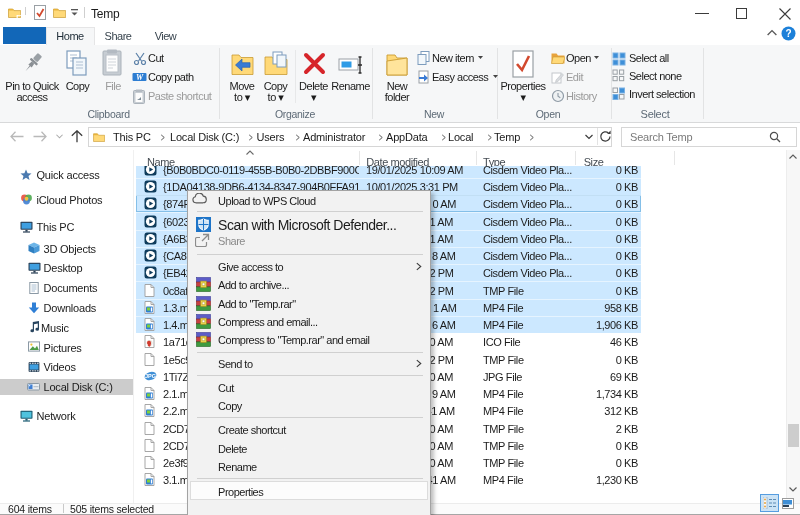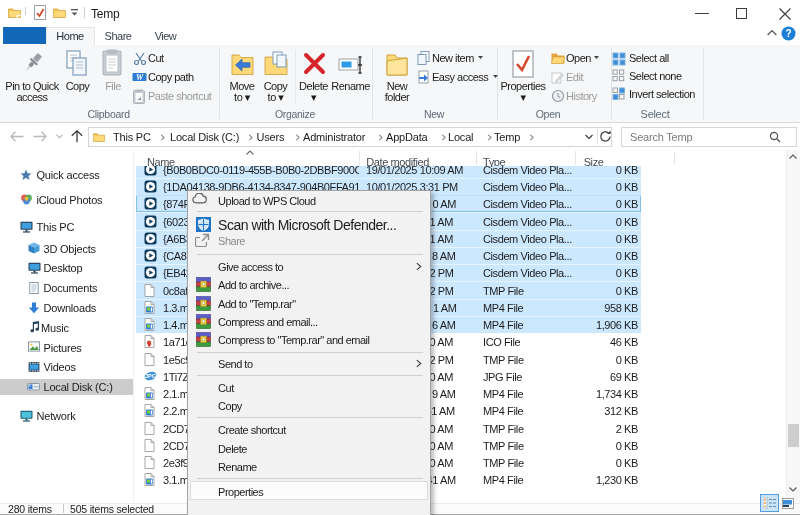--- a/index.html
+++ b/index.html
@@ -736,21 +736,21 @@
         <path d="M0.5 4.5 L4 1 L7.5 4.5" fill="none" stroke="#5a5a5a" stroke-width="1.1"></path>
       </svg>
     </div>
 <div class="ab" style="left:788.5px;top:487px">
       <svg width="8" height="5" viewBox="0 0 8 5">
         <path d="M0.5 0.5 L4 4 L7.5 0.5" fill="none" stroke="#5a5a5a" stroke-width="1.2"></path>
       </svg>
     </div>
 <div class="ab" style="left:787.5px;top:423.7px;width:11px;height:23px;background:#cdcdcd"></div>
 <div class="ab" style="left:0;top:502.5px;width:800px;height:11px;background:#fbfbfb;border-top:1px solid #ececec"></div>
-<div class="tx cy" style="left:8px;top:508.5px;font-size:10.5px">280 items</div>
+<div class="tx cy" style="left:8px;top:508.5px;font-size:10.5px">604 items</div>
 <div class="ab" style="left:63px;top:503.5px;width:1px;height:9.5px;background:#c9c9c9"></div>
 <div class="tx cy" style="left:70px;top:508.5px;font-size:10.5px">505 items selected</div>
 <div class="ab" style="left:760px;top:494px;width:19px;height:17.5px;background:#cbe3f6;border:1px solid #569de0"></div>
 <div class="ab" style="left:763px;top:497px">
       <svg width="13" height="12" viewBox="0 0 13 12">
         <rect x="0" y="0" width="4" height="12" fill="#f7fafd" stroke="#8aa8c4" stroke-width="0.7"></rect>
         <circle cx="2" cy="2.5" r="1" fill="#e8a33c"></circle>
         <circle cx="2" cy="6" r="1" fill="#e8a33c"></circle>
         <circle cx="2" cy="9.5" r="1" fill="#e8a33c"></circle>
         <g stroke="#5f8cb3" stroke-width="1.2">

